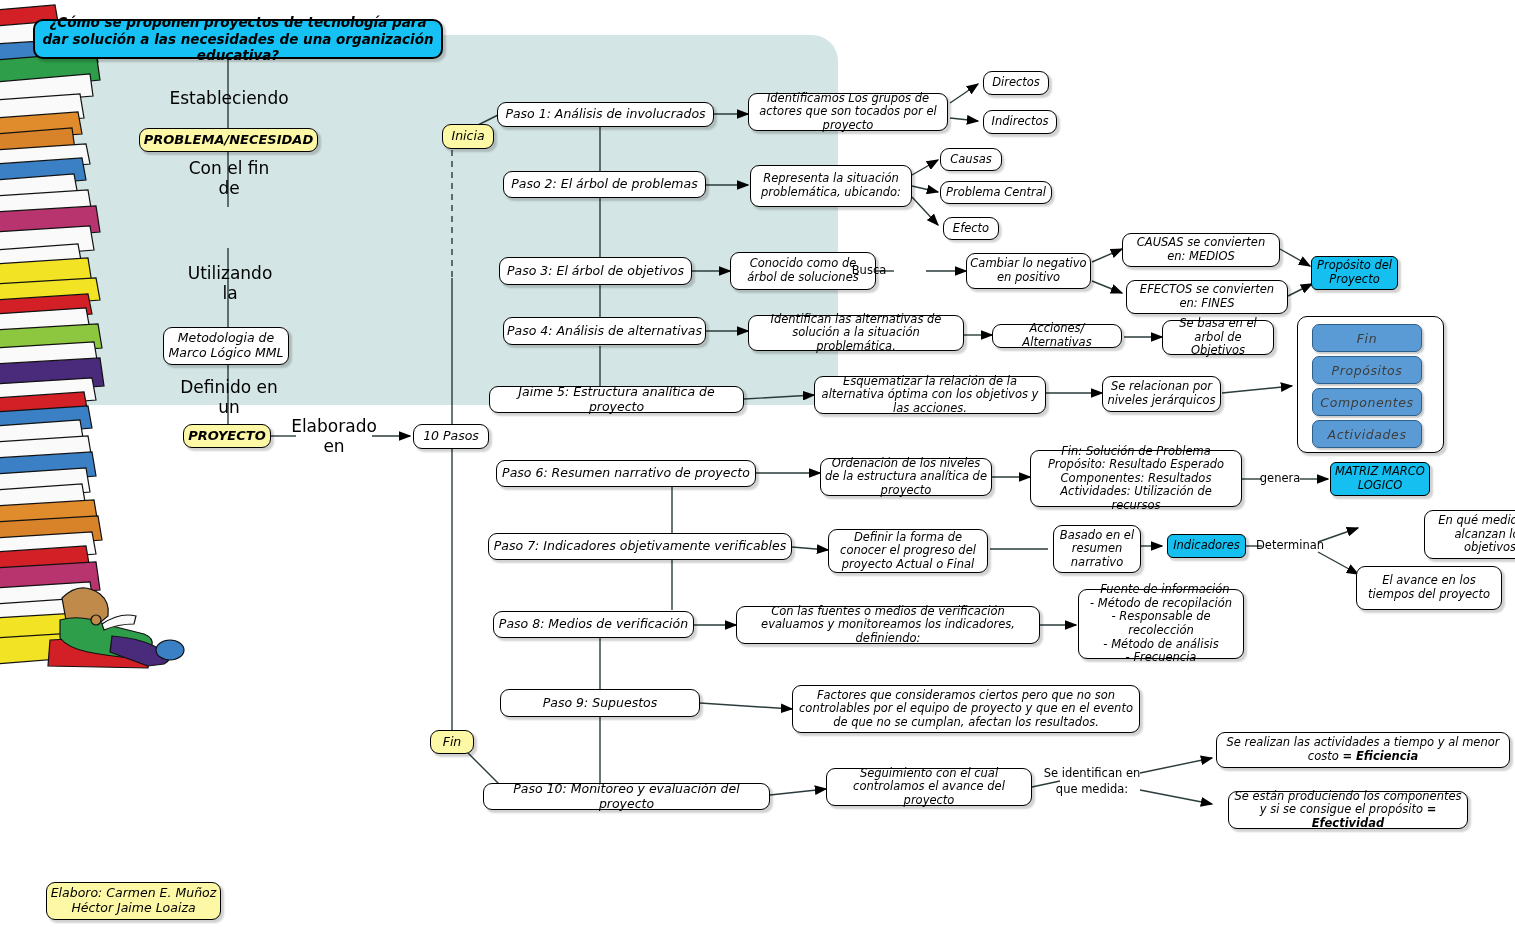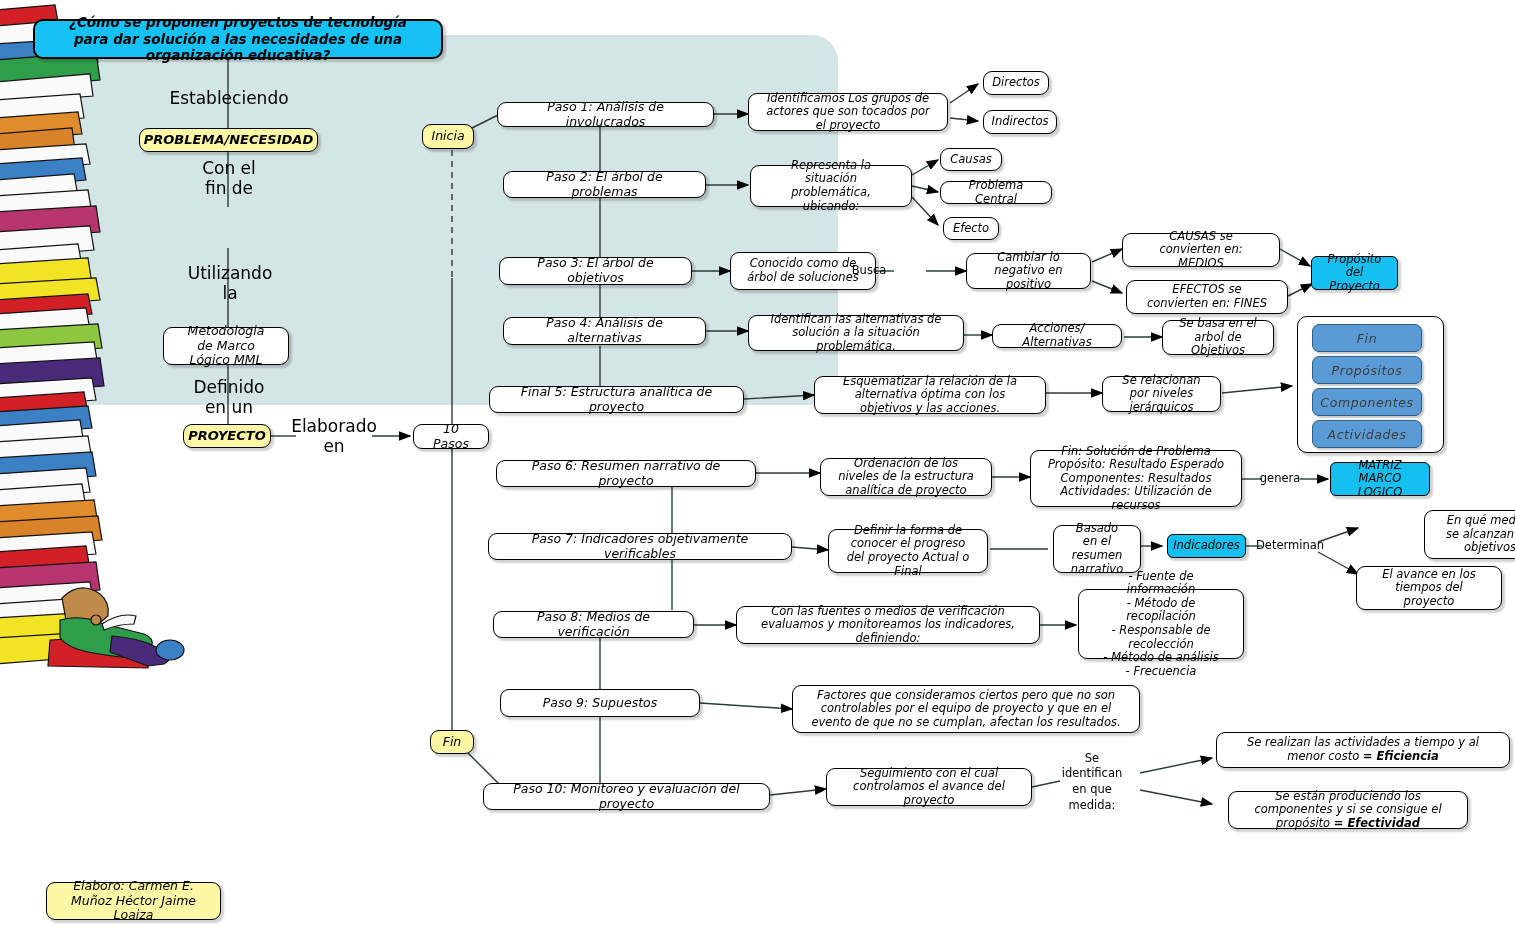--- a/index.html
+++ b/index.html
@@ -31,21 +31,21 @@
     box-sizing:border-box;
     display:flex; align-items:center; justify-content:center;
     text-align:center;
     border:1.5px solid #000;
     border-radius:9px;
     background:#fff;
     color:#000;
     font-style:italic;
     font-size:12.5px;
     line-height:1.18;
-    padding:3px 16px;
+    padding:3px 3px;
     z-index:5;
     box-shadow:2.5px 2.5px 2px rgba(0,0,0,0.18);
   }
   .node.small{ font-size:11.5px; }
 
   .yellow{ background:#fdf8a6; border-radius:9px;}
   .yellow.bold{ font-weight:bold; }
   .cyan{ background:#15bff0; border-radius:6px; border:1.5px solid #000; }
   .bluebox{ background:#5b9bd5; border:1.5px solid #2c5f8a; border-radius:7px; color:#3d3d3d; }
   .title-banner{
@@ -241,21 +241,21 @@
   <div class="node" style="left:163px; top:327px; width:126px; height:38px;">Metodologia de Marco Lógico MML</div>
 
   <div class="node plain" style="left:173px; top:387px; width:112px; height:20px;">Definido en un</div>
 
   <div class="node yellow bold" style="left:183px; top:424px; width:88px; height:24px; font-size:13px;">PROYECTO</div>
 
   <div class="node plain" style="left:291px; top:426px; width:86px; height:20px;">Elaborado en</div>
 
   <div class="node" style="left:413px; top:424px; width:76px; height:25px;">10 Pasos</div>
 
-  <div class="node yellow" style="left:422px; top:124px; width:52px; height:25px;">Inicia</div>
+  <div class="node yellow" style="left:442px; top:124px; width:52px; height:25px;">Inicia</div>
 
   <div class="node yellow" style="left:430px; top:730px; width:44px; height:24px;">Fin</div>
 
   <div class="node" style="left:497px; top:102px; width:217px; height:25px;">Paso 1: Análisis de involucrados</div>
   <div class="node small" style="left:748px; top:93px; width:200px; height:38px;">Identificamos Los grupos de actores que son tocados por el proyecto</div>
   <div class="node small" style="left:983px; top:71px; width:66px; height:24px;">Directos</div>
   <div class="node small" style="left:983px; top:110px; width:74px; height:24px;">Indirectos</div>
 
   <div class="node" style="left:503px; top:171px; width:203px; height:27px;">Paso 2: El árbol de problemas</div>
   <div class="node small" style="left:750px; top:165px; width:162px; height:42px;">Representa la situación problemática, ubicando:</div>
@@ -269,21 +269,21 @@
   <div class="node small" style="left:966px; top:253px; width:125px; height:36px;">Cambiar lo negativo en positivo</div>
   <div class="node small" style="left:1122px; top:233px; width:158px; height:34px;">CAUSAS se convierten en: MEDIOS</div>
   <div class="node small" style="left:1126px; top:280px; width:162px; height:34px;">EFECTOS se convierten en: FINES</div>
   <div class="node cyan small" style="left:1311px; top:256px; width:87px; height:34px;">Propósito del Proyecto</div>
 
   <div class="node" style="left:503px; top:317px; width:203px; height:28px;">Paso 4: Análisis de alternativas</div>
   <div class="node small" style="left:748px; top:315px; width:216px; height:36px;">Identifican las alternativas de solución a la situación problemática.</div>
   <div class="node small" style="left:992px; top:324px; width:130px; height:24px;">Acciones/ Alternativas</div>
   <div class="node small" style="left:1162px; top:320px; width:112px; height:35px;">Se basa en el arbol de Objetivos</div>
 
-  <div class="node" style="left:489px; top:386px; width:255px; height:27px;">Final 5: Estructura analítica de proyecto</div>
+  <div class="node" style="left:489px; top:386px; width:255px; height:27px;">Jaime 5: Estructura analítica de proyecto</div>
   <div class="node small" style="left:814px; top:376px; width:232px; height:38px;">Esquematizar la relación de la alternativa óptima con los objetivos y las acciones.</div>
   <div class="node small" style="left:1102px; top:376px; width:119px; height:36px;">Se relacionan por niveles jerárquicos</div>
 
   <div class="hierarchy-panel" style="left:1297px; top:316px; width:145px; height:135px;">
     <div class="bluebox" style="top:7px;">Fin</div>
     <div class="bluebox" style="top:39px;">Propósitos</div>
     <div class="bluebox" style="top:71px;">Componentes</div>
     <div class="bluebox" style="top:103px;">Actividades</div>
   </div>
 

